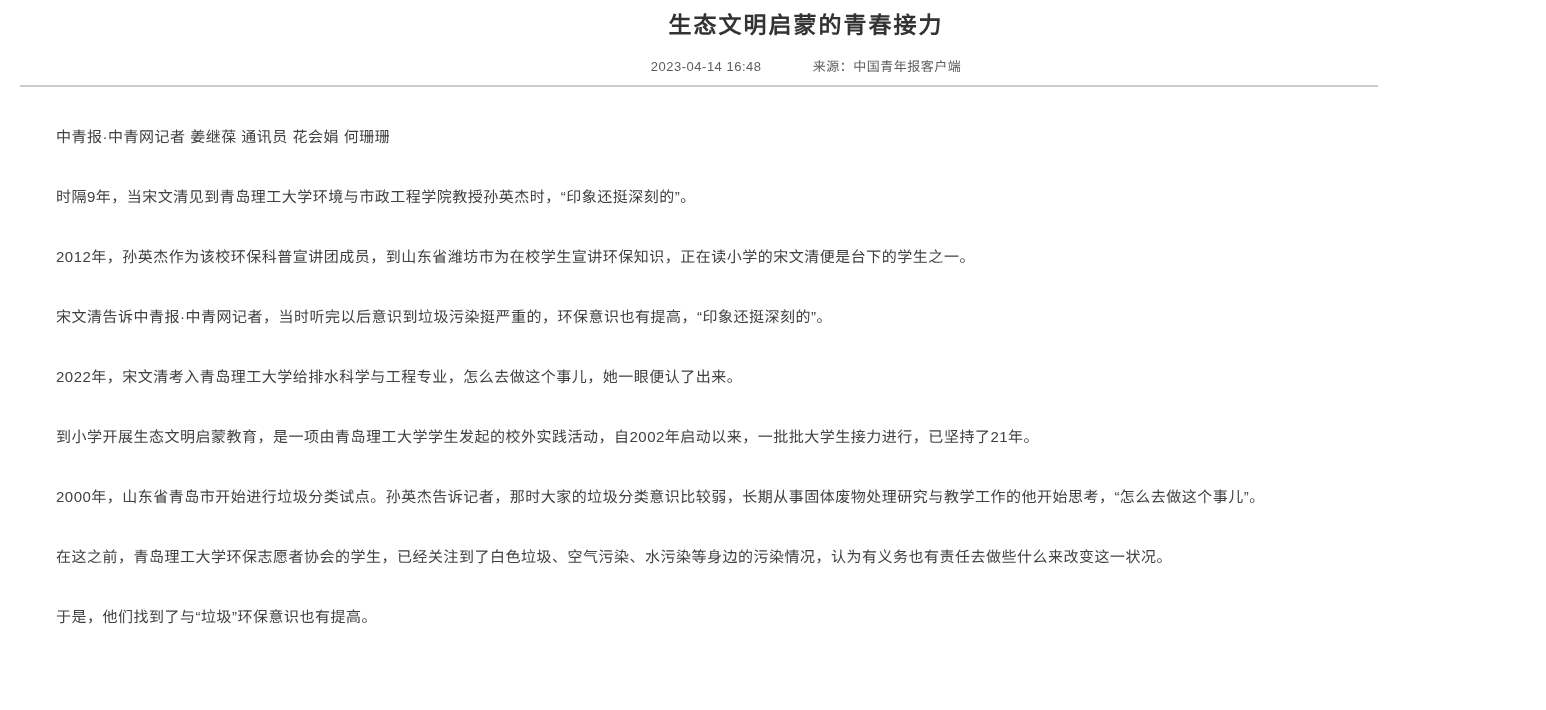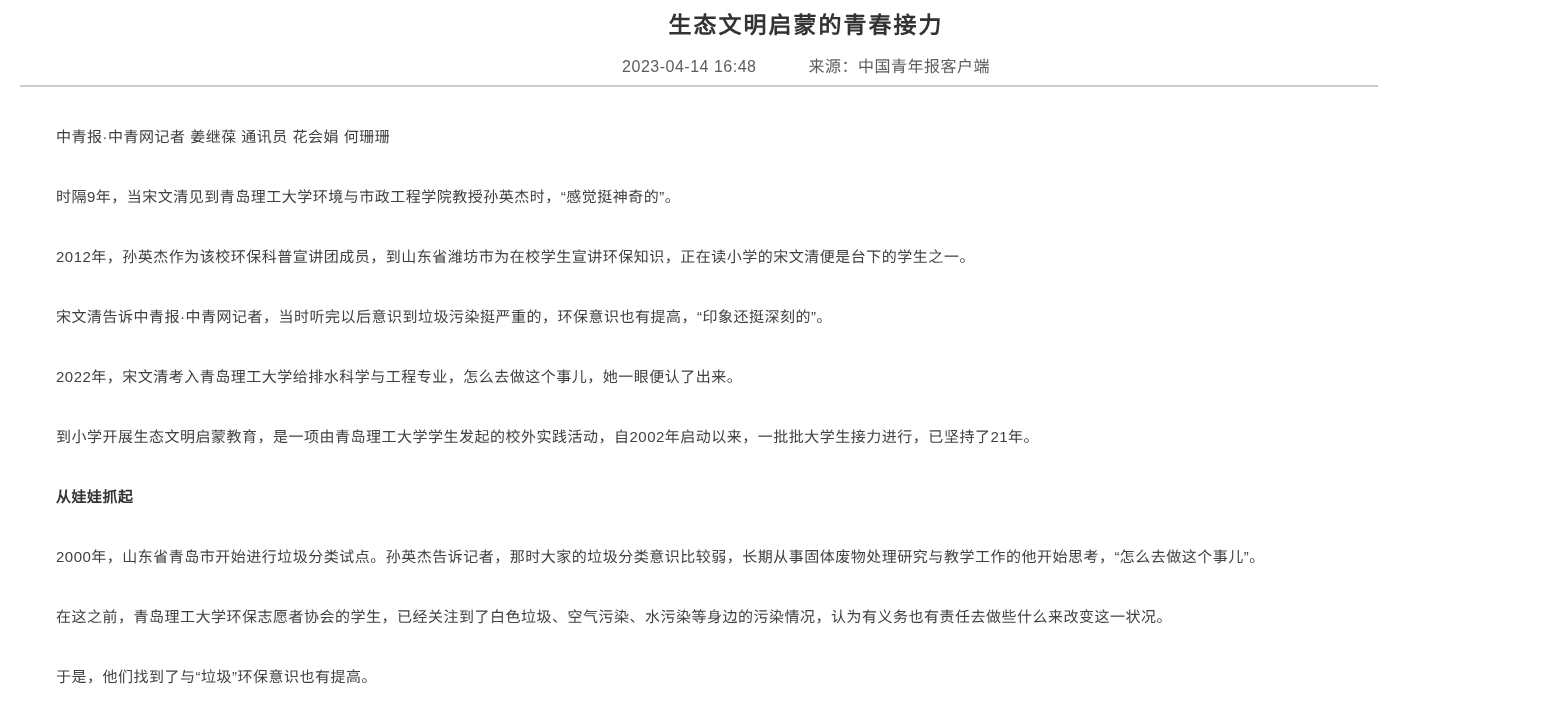--- a/index.html
+++ b/index.html
@@ -27,21 +27,21 @@
     margin: 0;
     padding-top: 10px;
     font-size: 23px;
     line-height: 30px;
     font-weight: 700;
     color: #333333;
     letter-spacing: 2px;
   }
   .meta-row {
     margin-top: 18px;
-    font-size: 16px;
+    font-size: 13px;
     line-height: 18px;
     color: #5d5d5d;
     letter-spacing: 0.5px;
   }
   .meta-row .source {
     margin-left: 47px;
   }
   .header-divider {
     margin: 9px 0 0 20px;
     width: calc(100% - 20px);
@@ -76,24 +76,23 @@
         <span class="date">2023-04-14 16:48</span>
         <span class="source">来源：中国青年报客户端</span>
       </div>
     </div>
   </header>
 
   <div class="header-divider"></div>
 
   <main class="article-body">
       <p class="para">中青报·中青网记者 姜继葆 通讯员 花会娟 何珊珊</p>
-      <p class="para">时隔9年，当宋文清见到青岛理工大学环境与市政工程学院教授孙英杰时，“感觉挺神奇的”。</p>
+      <p class="para">时隔9年，当宋文清见到青岛理工大学环境与市政工程学院教授孙英杰时，“印象还挺深刻的”。</p>
       <p class="para">2012年，孙英杰作为该校环保科普宣讲团成员，到山东省潍坊市为在校学生宣讲环保知识，正在读小学的宋文清便是台下的学生之一。</p>
       <p class="para">宋文清告诉中青报·中青网记者，当时听完以后意识到垃圾污染挺严重的，环保意识也有提高，“印象还挺深刻的”。</p>
       <p class="para">2022年，宋文清考入青岛理工大学给排水科学与工程专业，怎么去做这个事儿，她一眼便认了出来。</p>
       <p class="para">到小学开展生态文明启蒙教育，是一项由青岛理工大学学生发起的校外实践活动，自2002年启动以来，一批批大学生接力进行，已坚持了21年。</p>
-      <p class="para bold">从娃娃抓起</p>
       <p class="para">2000年，山东省青岛市开始进行垃圾分类试点。孙英杰告诉记者，那时大家的垃圾分类意识比较弱，长期从事固体废物处理研究与教学工作的他开始思考，“怎么去做这个事儿”。</p>
       <p class="para">在这之前，青岛理工大学环保志愿者协会的学生，已经关注到了白色垃圾、空气污染、水污染等身边的污染情况，认为有义务也有责任去做些什么来改变这一状况。</p>
       <p class="para">于是，他们找到了与“垃圾”环保意识也有提高。</p>
     </main>
 
 </div>
 
 </body></html>

